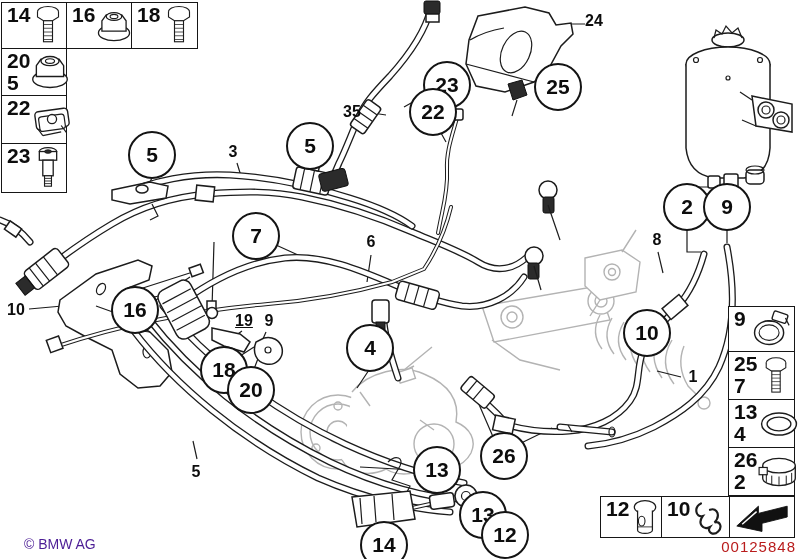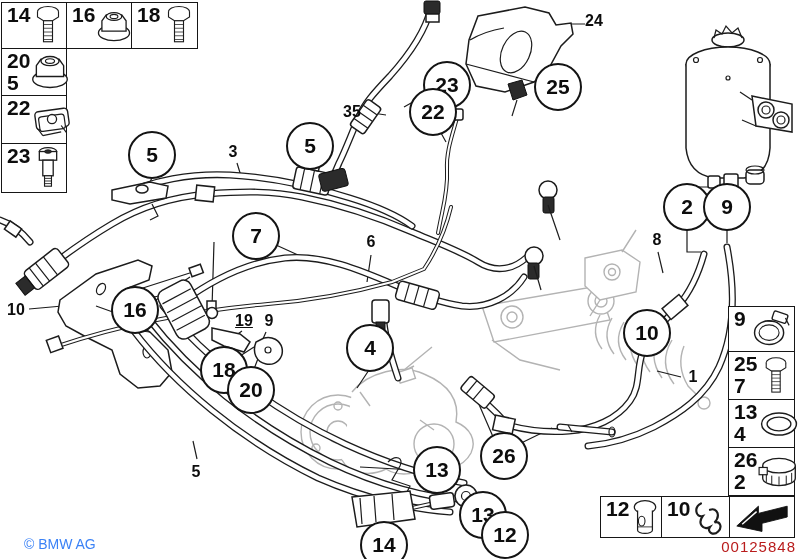--- a/index.html
+++ b/index.html
@@ -17,21 +17,21 @@
   .gray{fill:none;stroke:#b3b3b3;stroke-width:1.4;}
   .grayfill{fill:#fff;stroke:#b3b3b3;stroke-width:1.4;}
   .legend-box{position:absolute;border:1.6px solid #161616;box-sizing:border-box;
               display:flex;align-items:flex-start;background:#fff;}
   .legend-nums{font-weight:bold;font-size:21px;line-height:22px;padding:1px 0 0 5px;color:#0d0d0d;}
   .legend-icon{flex:1;display:flex;align-items:center;justify-content:center;height:100%;}
   .co{position:absolute;width:44px;height:44px;border:2.2px solid #141414;border-radius:50%;
       background:#fff;display:flex;align-items:center;justify-content:center;
       font-weight:bold;font-size:21px;color:#0d0d0d;transform:translate(-50%,-50%);}
   .pl{position:absolute;font-weight:bold;font-size:16px;color:#0d0d0d;transform:translate(-50%,-50%);white-space:nowrap;}
-  .copyright{position:absolute;left:24px;top:536px;font-size:14px;color:#3b82f6;}
+  .copyright{position:absolute;left:24px;top:536px;font-size:14px;color:#4c1d95;}
   .imgno{position:absolute;right:3px;top:538px;font-size:15px;color:#b91c1c;letter-spacing:1px;}
 </style>
 </head>
 <body>
 
 <div class="stage">
 
 <svg id="art" width="799" height="559" viewBox="0 0 799 559">
 
   <g>

